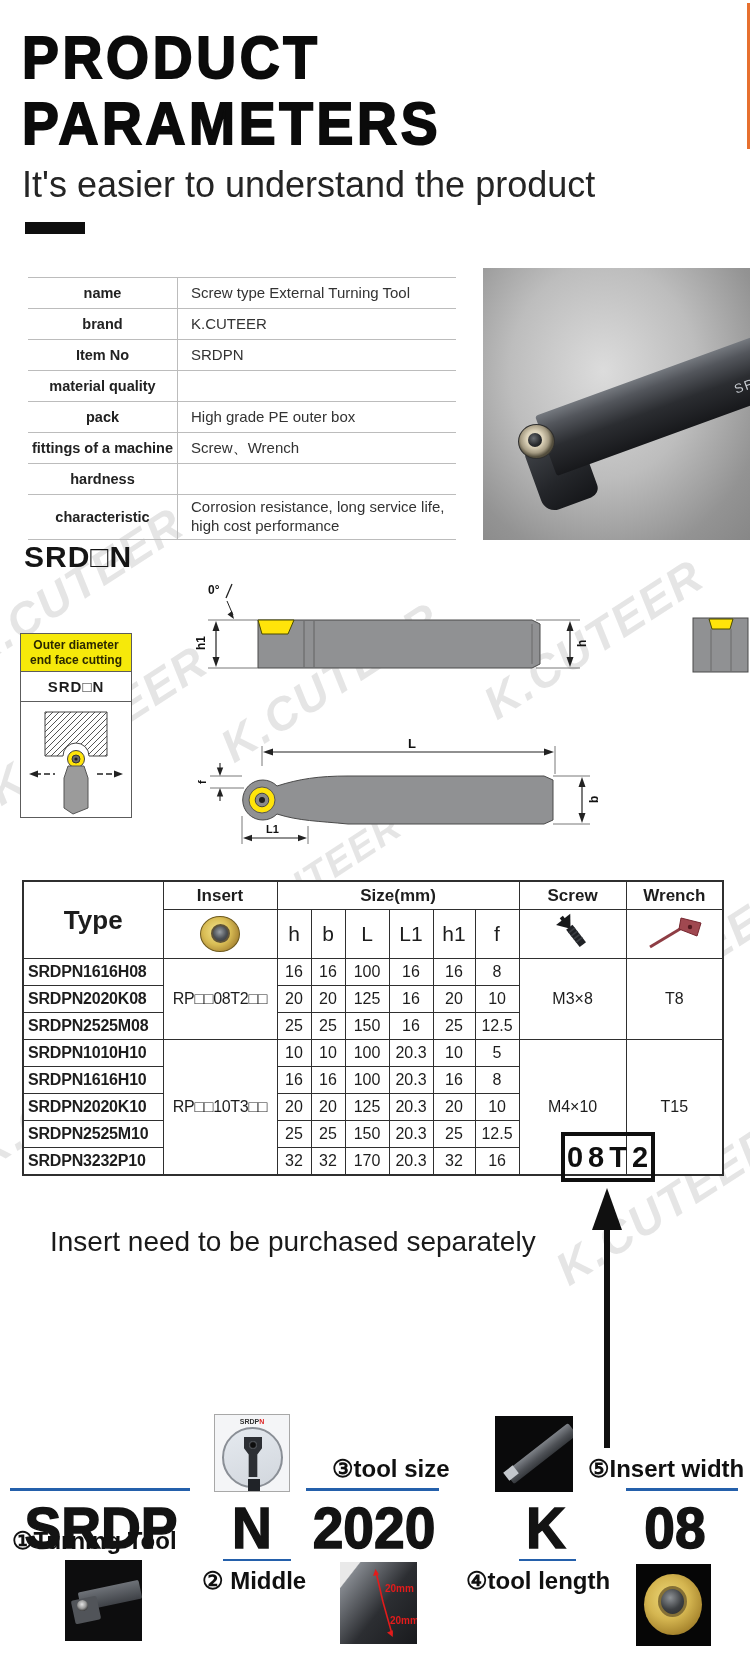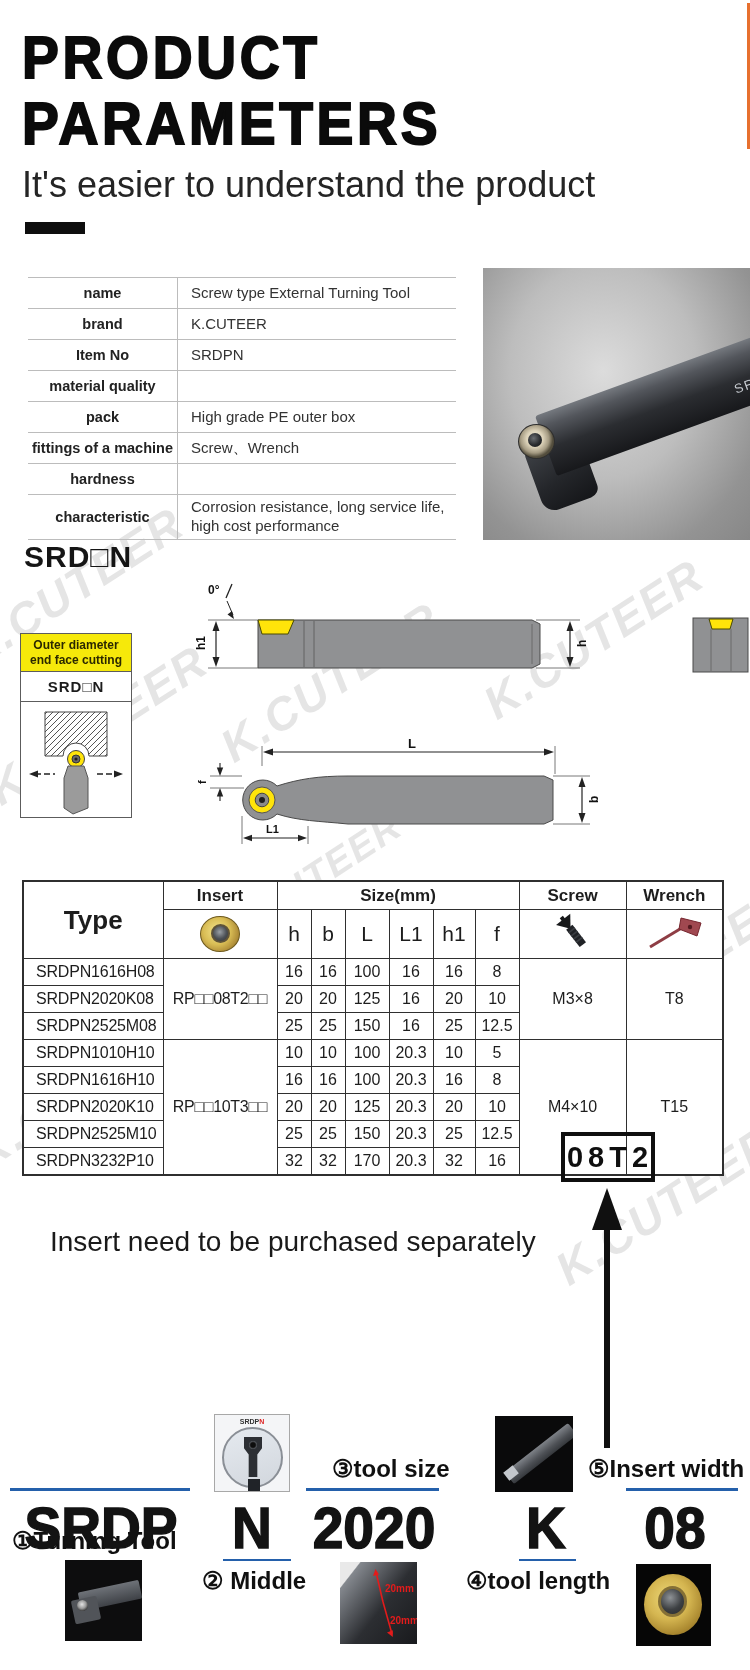--- a/index.html
+++ b/index.html
@@ -59,21 +59,21 @@
   #spec-table{position:absolute;left:22px;top:880px;width:700px;border-collapse:collapse;
               table-layout:fixed;background:#fff;}
   #spec-table td,#spec-table th{border:1px solid #2f2f2f;padding:0;text-align:center;
               vertical-align:middle;color:#1d1d1d;font-weight:400;}
   #spec-table{border:2px solid #2f2f2f;}
   #spec-table .hr1 th{height:27px;font-size:17px;font-weight:700;}
   #spec-table .hr1 .head-type{font-size:26px;font-weight:800;}
   #spec-table .hr2 th{height:46px;font-size:21px;font-weight:400;}
   #spec-table .hr2 td{height:46px;}
   #spec-table .dr td{height:26px;font-size:16px;}
-  #spec-table .c-type{text-align:left;padding-left:12px;letter-spacing:-0.2px;}
+  #spec-table .c-type{text-align:left;padding-left:4px;letter-spacing:-0.2px;font-weight:bold;}
   #spec-table .ic{font-size:14.5px;letter-spacing:-0.3px;}
   .donut{width:38px;height:34px;margin:5px auto;border-radius:50%;position:relative;
          border:1px solid #6e5a1e;
          background:radial-gradient(circle at 42% 42%, #f4e58d 0%, #d9bd55 45%, #b3913a 70%, #7d6420 100%);}
   .donut::after{content:"";position:absolute;left:10px;top:7px;width:15px;height:15px;border-radius:50%;
          background:radial-gradient(circle at 45% 40%, #9aa0a6 0%, #4c5055 55%, #303338 100%);
          border:2px solid #5f5338;}
 
   
   .note1{position:absolute;left:90px;top:1138px;font-size:33px;color:#141414;}

